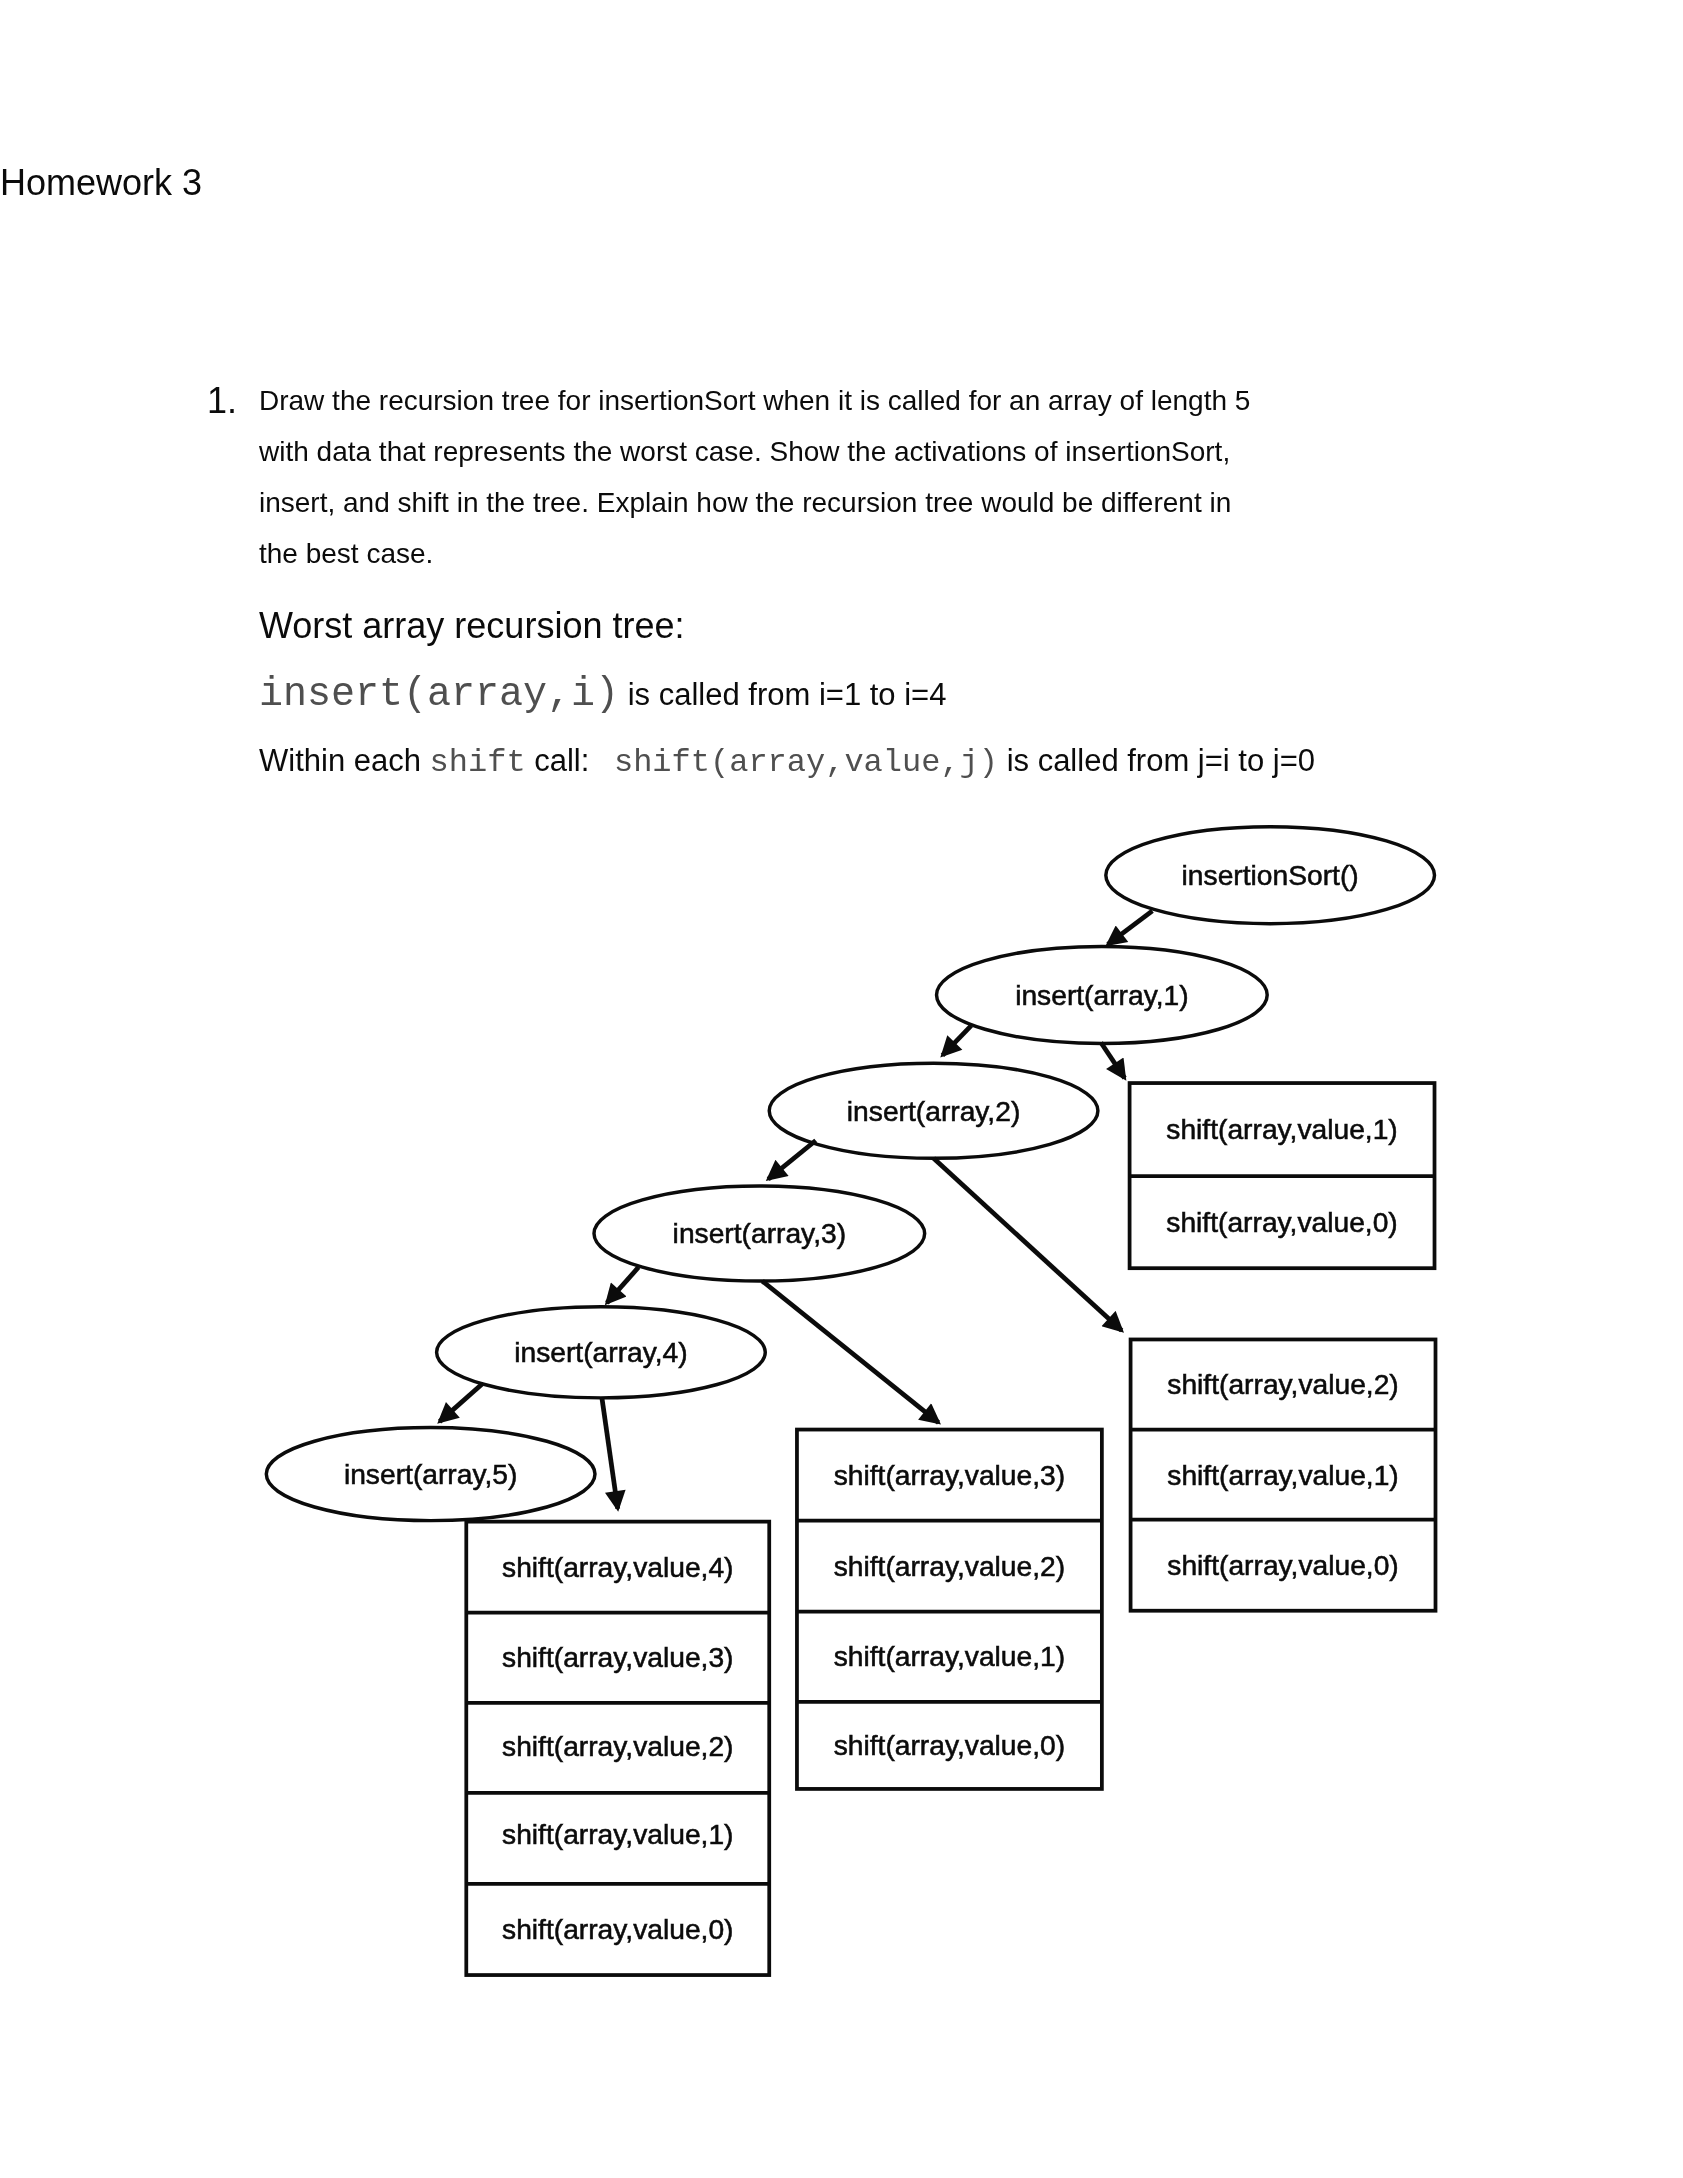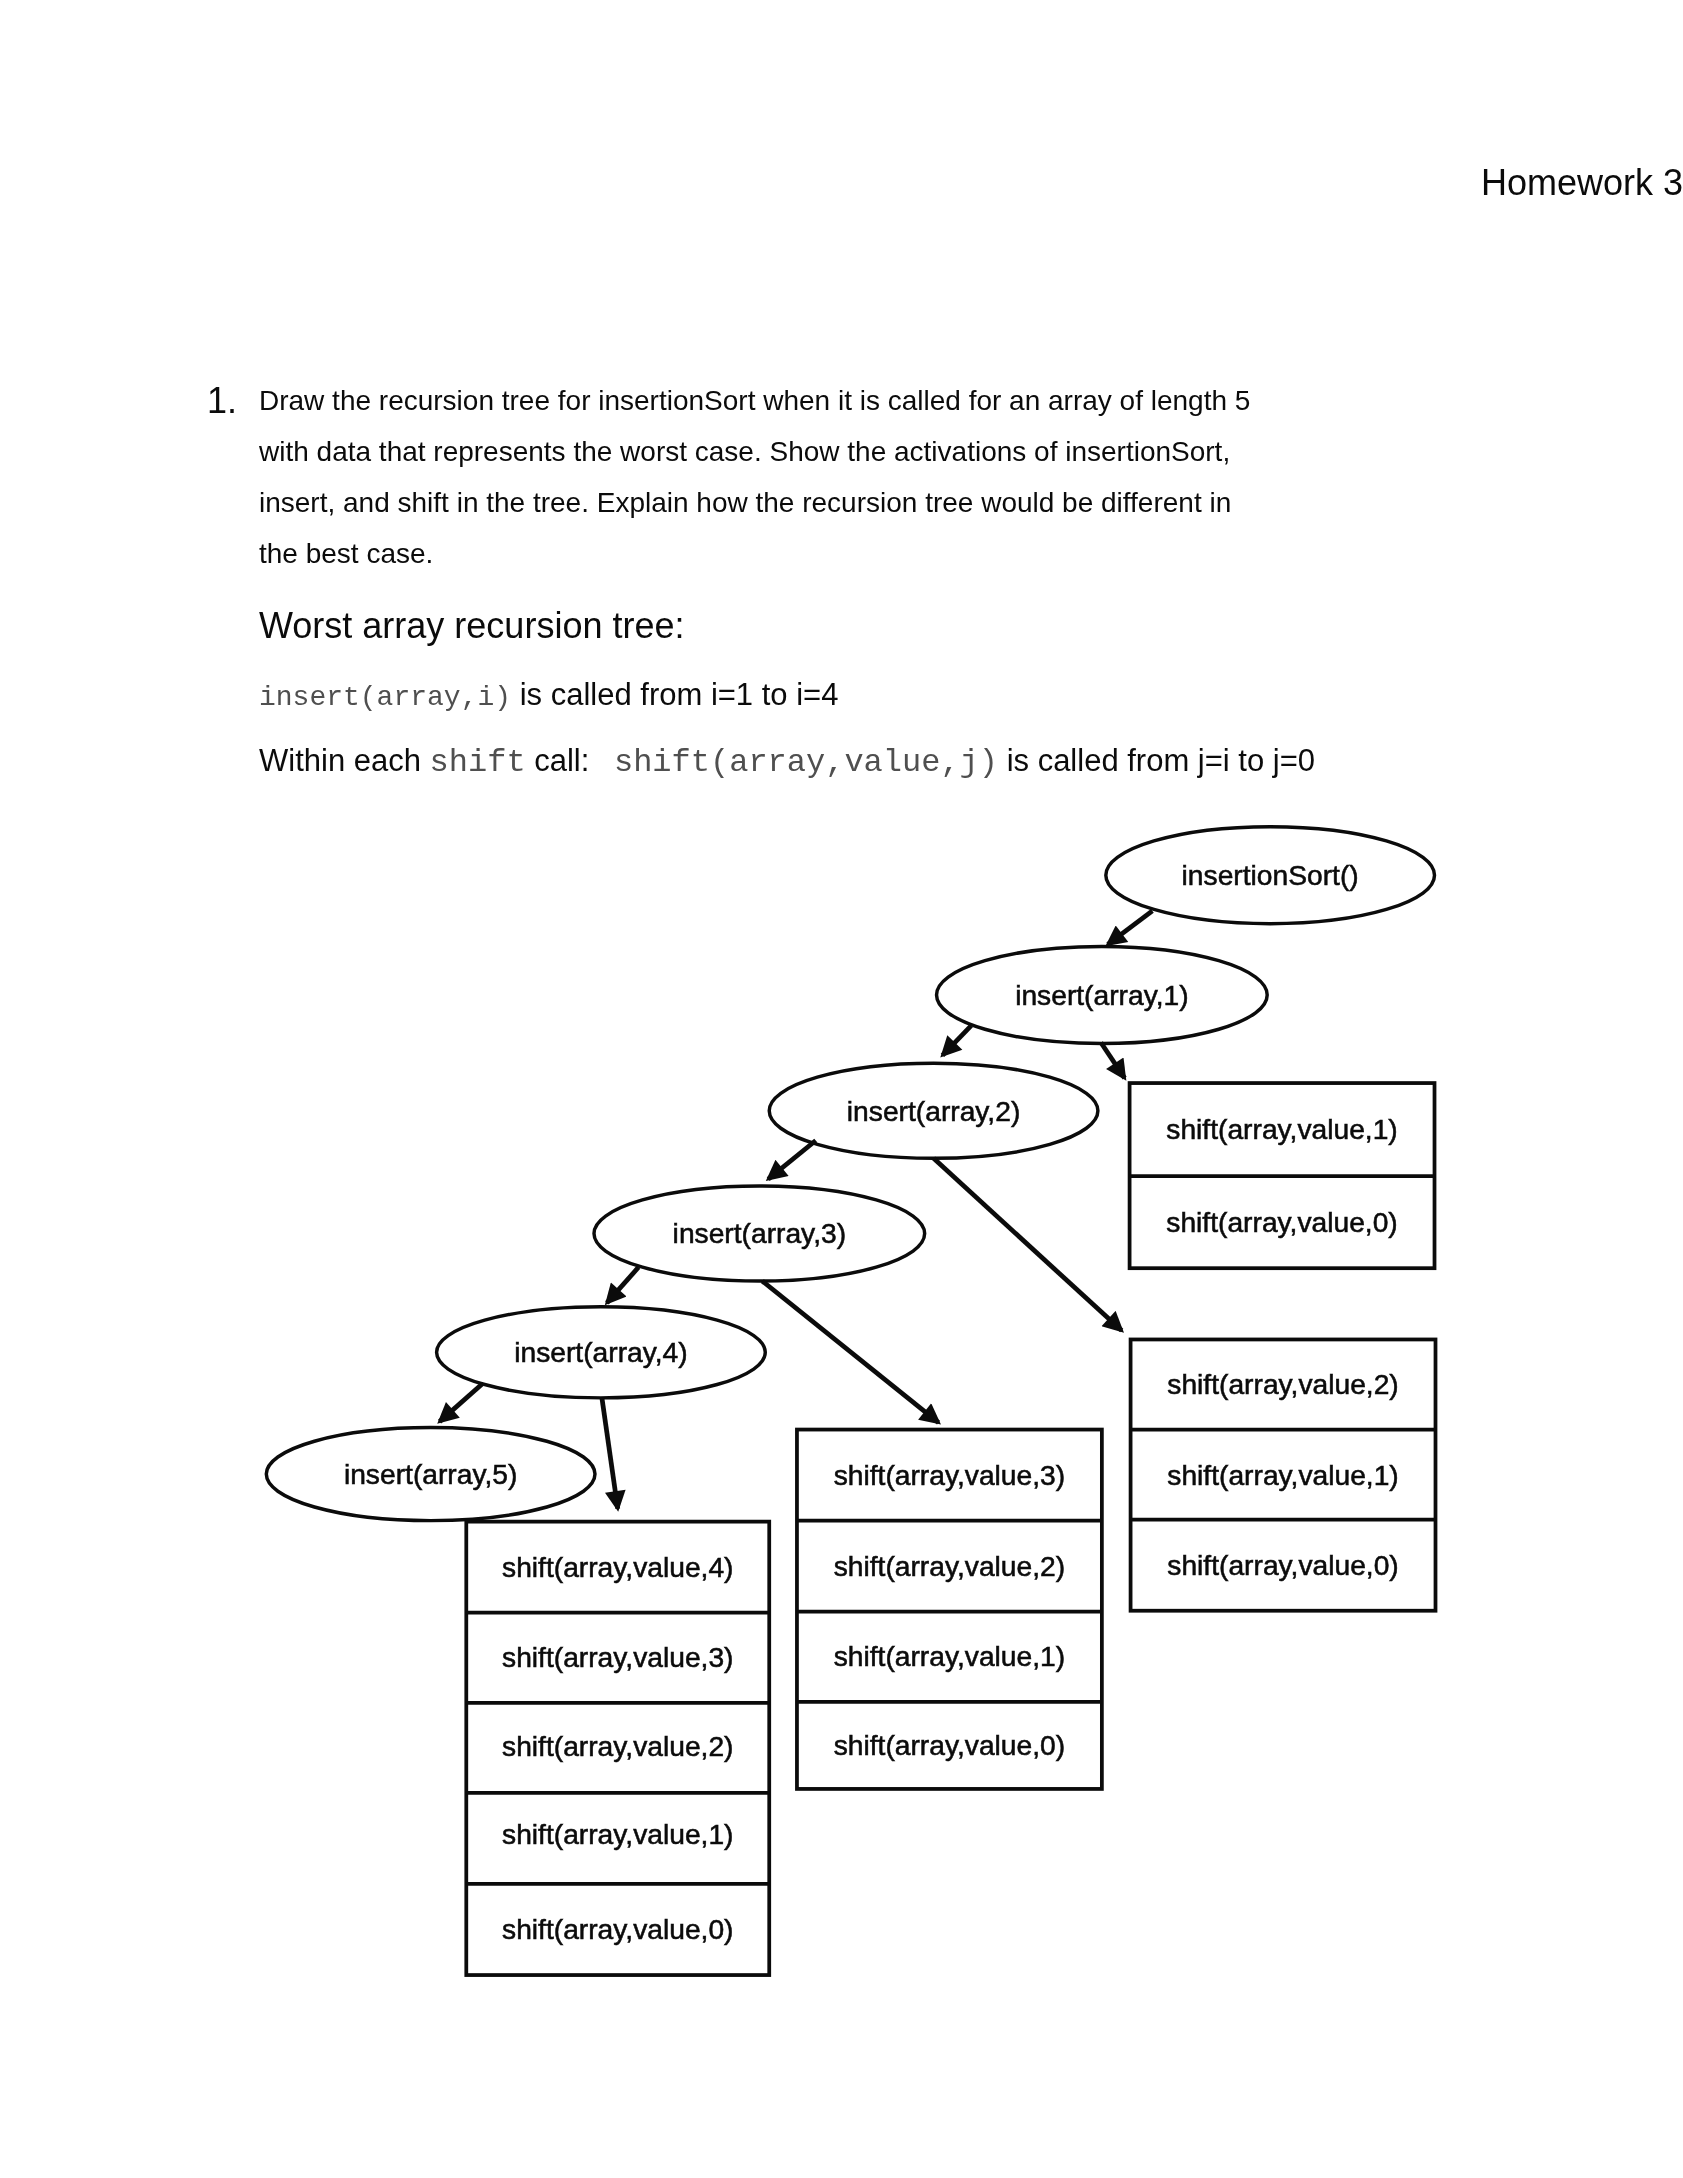--- a/index.html
+++ b/index.html
@@ -3,29 +3,29 @@
 <meta charset="utf-8">
 <style>
   html,body{margin:0;padding:0;background:#ffffff;}
   body{width:1683px;height:2178px;position:relative;overflow:hidden;
        font-family:"Liberation Sans",sans-serif;color:#0b0b0b;}
   .abs{position:absolute;}
   .mono{font-family:"Liberation Mono",monospace;color:#4f4f4f;}
 </style>
 </head>
 <body>
-  <div class="abs" id="title" style="left:0;top:157px;width:1683px;text-align:right;font-size:36px;line-height:51px;">Homework&nbsp;3</div>
+  <div class="abs" id="title" style="left:0;top:157px;width:1683px;text-align:left;font-size:36px;line-height:51px;">Homework&nbsp;3</div>
 
   <div class="abs" id="num1" style="left:207px;top:375px;font-size:36px;line-height:51px;">1.</div>
 
   <div class="abs" id="para1" style="left:259px;top:375px;width:1327px;font-size:28px;line-height:51px;">Draw the recursion tree for insertionSort when it is called for an array of length 5<br>with data that represents the worst case. Show the activations of insertionSort,<br>insert, and shift in the tree. Explain how the recursion tree would be different in<br>the best case.</div>
 
   <div class="abs" id="para2" style="left:259px;top:600px;font-size:36px;line-height:51px;">Worst array recursion tree:</div>
 
-  <div class="abs" id="para3" style="left:259px;top:669px;font-size:31px;line-height:51px;"><span class="mono" style="font-size:28px;">insert(array,i)</span> is called from i=1 to i=4</div>
+  <div class="abs" id="para3" style="left:259px;top:669px;font-size:31px;line-height:51px;"><span class="mono" style="font-size:40px;">insert(array,i)</span> is called from i=1 to i=4</div>
 
   <div class="abs" id="para4" style="left:259px;top:735px;font-size:31px;line-height:51px;">Within each <span class="mono" style="font-size:32px;">shift</span> call: <span class="mono" style="font-size:32px;margin-left:16px;">shift(array,value,j)</span> is called from j=i to j=0</div>
 
   <svg class="abs" style="left:0;top:0;" width="1683" height="2178" viewBox="0 0 1700 2200" xmlns="http://www.w3.org/2000/svg">
     <defs>
       <marker id="ah" viewBox="0 0 10 10" refX="8.5" refY="5" markerWidth="4.7" markerHeight="4.4" orient="auto">
         <path d="M0,0 L10,5 L0,10 z" fill="#0b0b0b"></path>
       </marker>
     </defs>
     <g fill="none" stroke="#0b0b0b" stroke-width="3.5">

